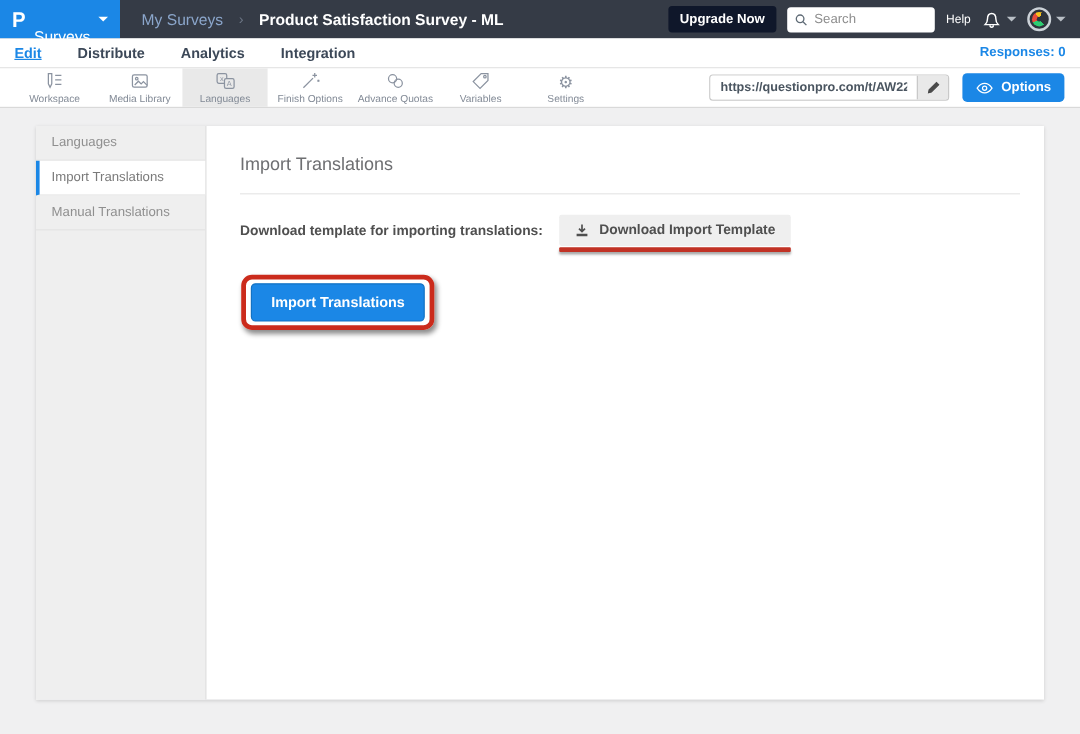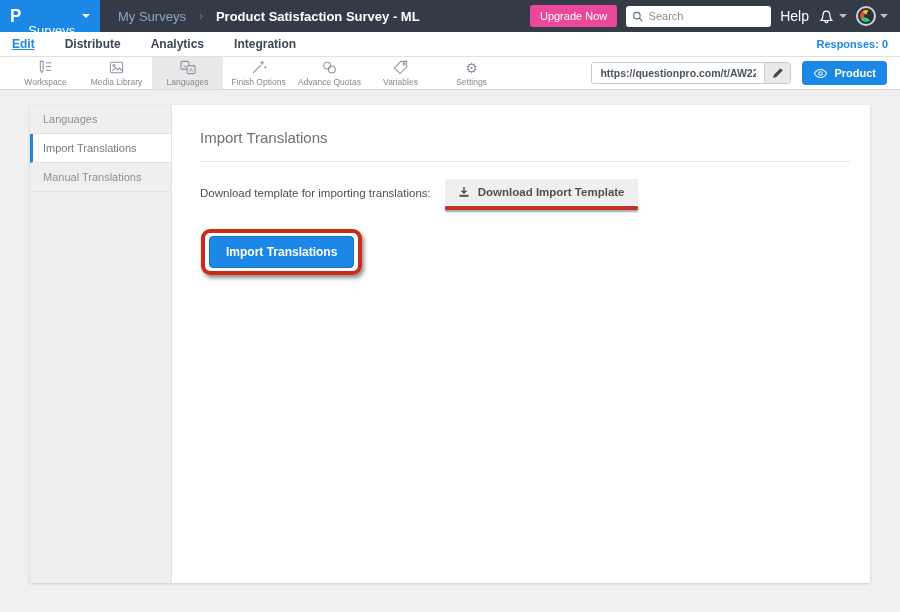--- a/index.html
+++ b/index.html
@@ -28,34 +28,34 @@
     border-top:4.5px solid #fff; display:inline-block;
   }
   .caret-gray { border-top-color:#b9bfc6; }
   .breadcrumb { display:flex; align-items:center; gap:13px; margin-left:18px; font-size:13px; }
   .bc-parent { color:#8ba6cb; cursor:pointer; }
   .bc-sep { color:#6d7685; font-size:12px; }
   .bc-title { color:#fff; font-weight:700; font-size:13px; }
 
   .topbar-right { margin-left:auto; display:flex; align-items:center; gap:9px; padding-right:12px; }
   .upgrade-btn {
-    background:#ec4899; color:#fff; border:none; border-radius:3px;
-    font-size:11px; font-weight:400; padding:5px 10px; cursor:pointer;
+    background:#0f172a; color:#fff; border:none; border-radius:3px;
+    font-size:11px; font-weight:700; padding:5px 10px; cursor:pointer;
     font-family:"Liberation Sans",sans-serif;
   }
   .search-box {
-    background:#fff; border-radius:3px; height:21px; width:145px;
+    background:#fff; border-radius:3px; height:21px; width:123px;
     display:flex; align-items:center; gap:5px; padding:0 6px;
   }
   .search-box input {
     border:none; outline:none; width:100%; font-size:11px; color:#333;
     font-family:"Liberation Sans",sans-serif; background:transparent;
   }
   .search-box input::placeholder { color:#8d8d8d; }
-  .help-label { font-size:14px; color:#fff; cursor:pointer; }
+  .help-label { font-size:10px; color:#fff; cursor:pointer; }
   .bell-wrap, .avatar-wrap { display:flex; align-items:center; gap:4px; cursor:pointer; }
   .avatar {
     width:20px; height:20px; border-radius:50%;
     border:2px solid #ccd2d8; background:#2e333b; position:relative; overflow:hidden;
   }
   .avatar::before {
     content:''; position:absolute; inset:2px; border-radius:50%;
     background:conic-gradient(from 140deg,#2ecc71 0 100deg,#e74c3c 100deg 190deg,#f6c21c 190deg 240deg,#2e333b 240deg 360deg);
   }
   .avatar::after { content:''; position:absolute; inset:6px; border-radius:50%; background:#2e333b; }
@@ -113,21 +113,21 @@
     height:29px; line-height:29px; padding-left:13px; font-size:11px; color:#8f8f8f;
     border-bottom:1px solid #e4e4e4; cursor:pointer;
   }
   .side-item.active { background:#fff; border-left:3px solid #1b87e6; padding-left:10px; color:#7a7a7a; }
 
   .content { flex:1; padding:24px 20px 0 28px; }
   .page-title { font-size:15px; font-weight:400; color:#6e6f72; }
   .divider { border-top:1px solid #e6e6e6; margin-top:15px; }
 
   .download-row { margin-top:17px; display:flex; align-items:flex-start; gap:14px; }
-  .dl-label { font-size:11.5px; font-weight:400; color:#4f4f4f; margin-top:8px; }
+  .dl-label { font-size:11.5px; font-weight:700; color:#4f4f4f; margin-top:8px; }
   .dl-wrap { display:flex; flex-direction:column; }
   .dl-btn {
     display:flex; align-items:center; gap:8px; background:#efefef; border:none;
     padding:7px 13px; border-radius:2px; font-size:11.5px; font-weight:600; color:#4f4f4f;
     cursor:pointer; font-family:"Liberation Sans",sans-serif;
   }
   .dl-btn svg { stroke:#4f4f4f; fill:none; }
   .red-underline {
     height:4px; background:#c13225; margin-top:1px; border-radius:1px;
     box-shadow:0 2px 2px rgba(0,0,0,.35);
@@ -274,21 +274,21 @@
         <svg width="12" height="12" viewBox="0 0 14 14">
           <path d="M2 12 l.6-2.8 L9.8 2 L12 4.2 L4.8 11.4 Z" stroke-width="1"></path>
         </svg>
       </span>
     </div>
     <button class="preview-btn">
       <svg width="15" height="11" viewBox="0 0 17 12" style="stroke-width:1.2;">
         <path d="M1.5 6 C3.5 3 6 1.5 8.5 1.5 S13.5 3 15.5 6 C13.5 9 11 10.5 8.5 10.5 S3.5 9 1.5 6 Z"></path>
         <circle cx="8.5" cy="6" r="2"></circle>
       </svg>
-      <span>Product</span>
+      <span>Options</span>
     </button>
   </div>
 </div>
 
 <div class="panel">
   <div class="side">
     <div class="side-item">Languages</div>
     <div class="side-item active">Import Translations</div>
     <div class="side-item">Manual Translations</div>
   </div>

